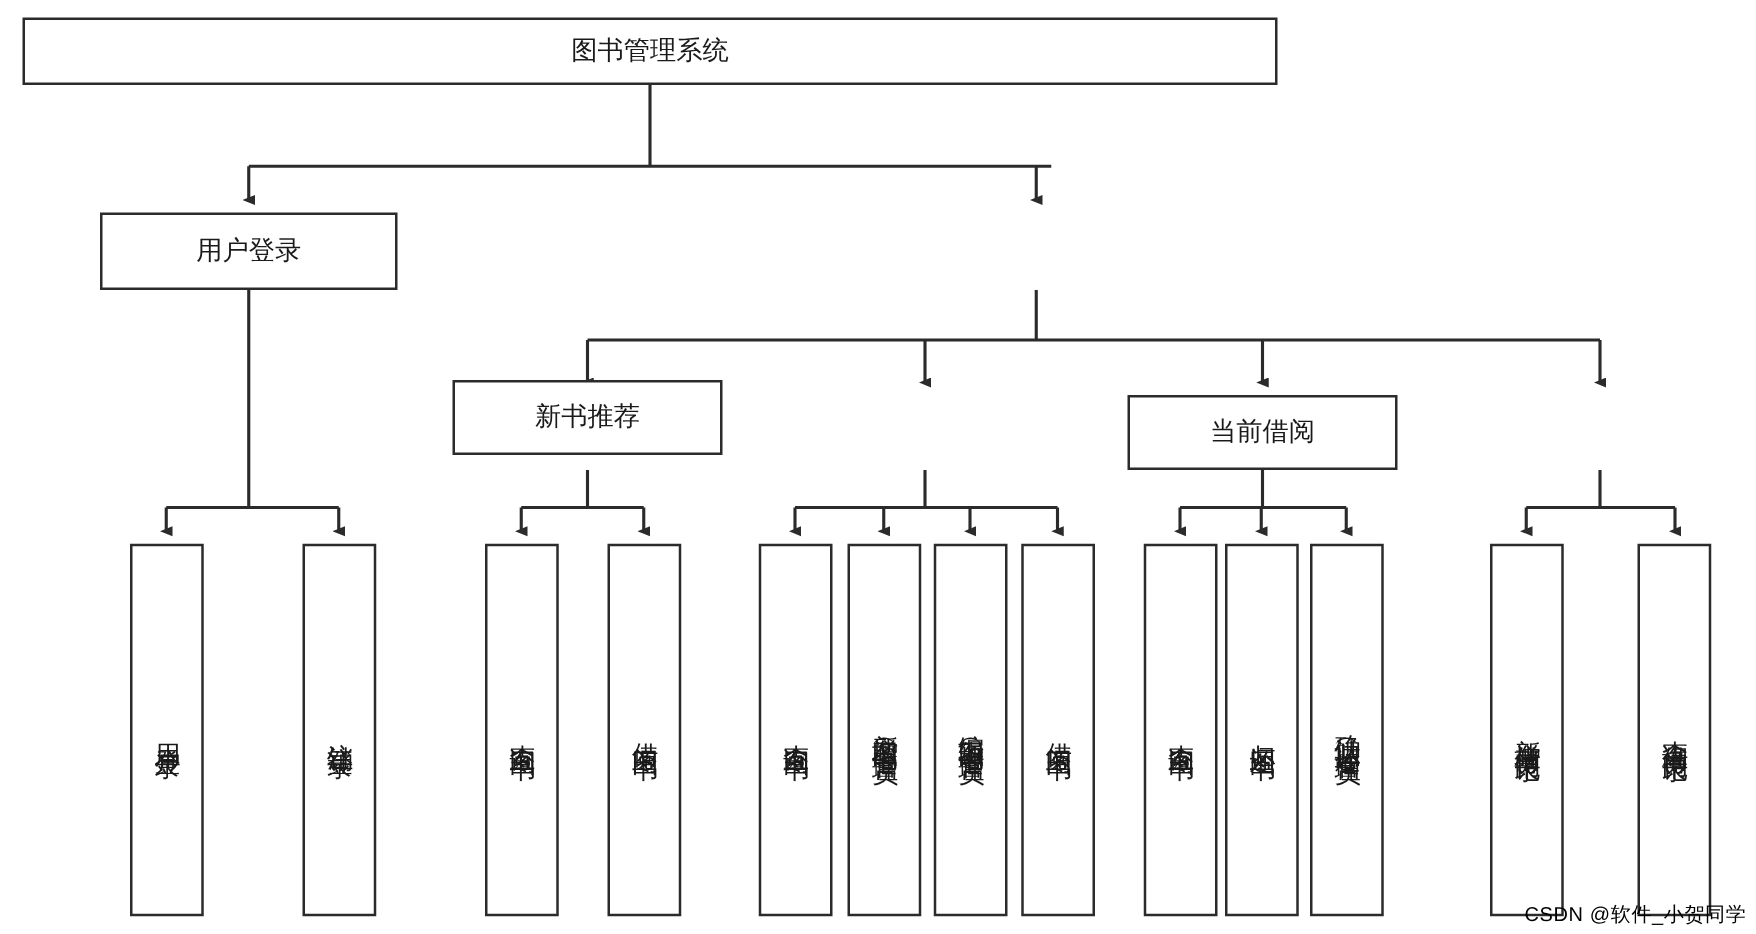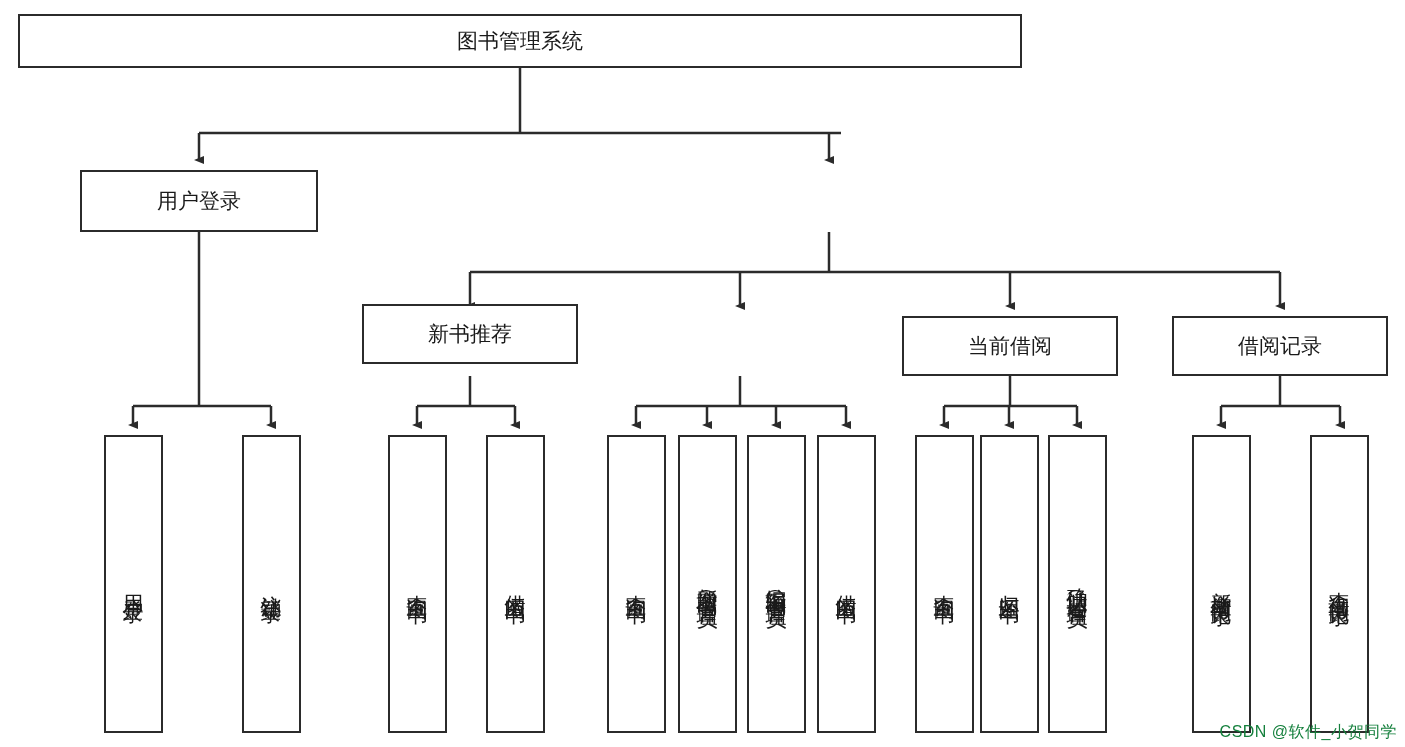--- a/index.html
+++ b/index.html
@@ -62,21 +62,21 @@
     font-size: 21px;
     letter-spacing: 3px;
     line-height: 1;
     white-space: nowrap;
   }
   #watermark {
     position: absolute;
     right: 8px;
     bottom: 4px;
     font-size: 16px;
-    color: #15803d;
+    color: #000000;
     letter-spacing: 0.5px;
     white-space: nowrap;
     user-select: none;
     margin-left: 44px;
   }
 </style>
 </head>
 <body>
 
 <div id="diagram-canvas">
@@ -138,23 +138,20 @@
   <div class="node h" style="left:80px; top:170px; width:238px; height:62px;">
     <span class="node-label">用户登录</span>
   </div>
 
   <div class="node h" style="left:362px; top:304px; width:216px; height:60px;">
     <span class="node-label">新书推荐</span>
   </div>
   <div class="node h" style="left:902px; top:316px; width:216px; height:60px;">
     <span class="node-label">当前借阅</span>
   </div>
-  <div class="node h" style="left:1172px; top:316px; width:216px; height:60px;">
-    <span class="node-label">借阅记录</span>
-  </div>
 
   <div class="node v" style="left:104px; top:435px; width:59px; height:298px;">
     <span class="node-label">用户登录</span>
   </div>
   <div class="node v" style="left:242px; top:435px; width:59px; height:298px;">
     <span class="node-label">注销登录</span>
   </div>
 
   <div class="node v" style="left:388px; top:435px; width:59px; height:298px;">
     <span class="node-label">查询图书</span>

